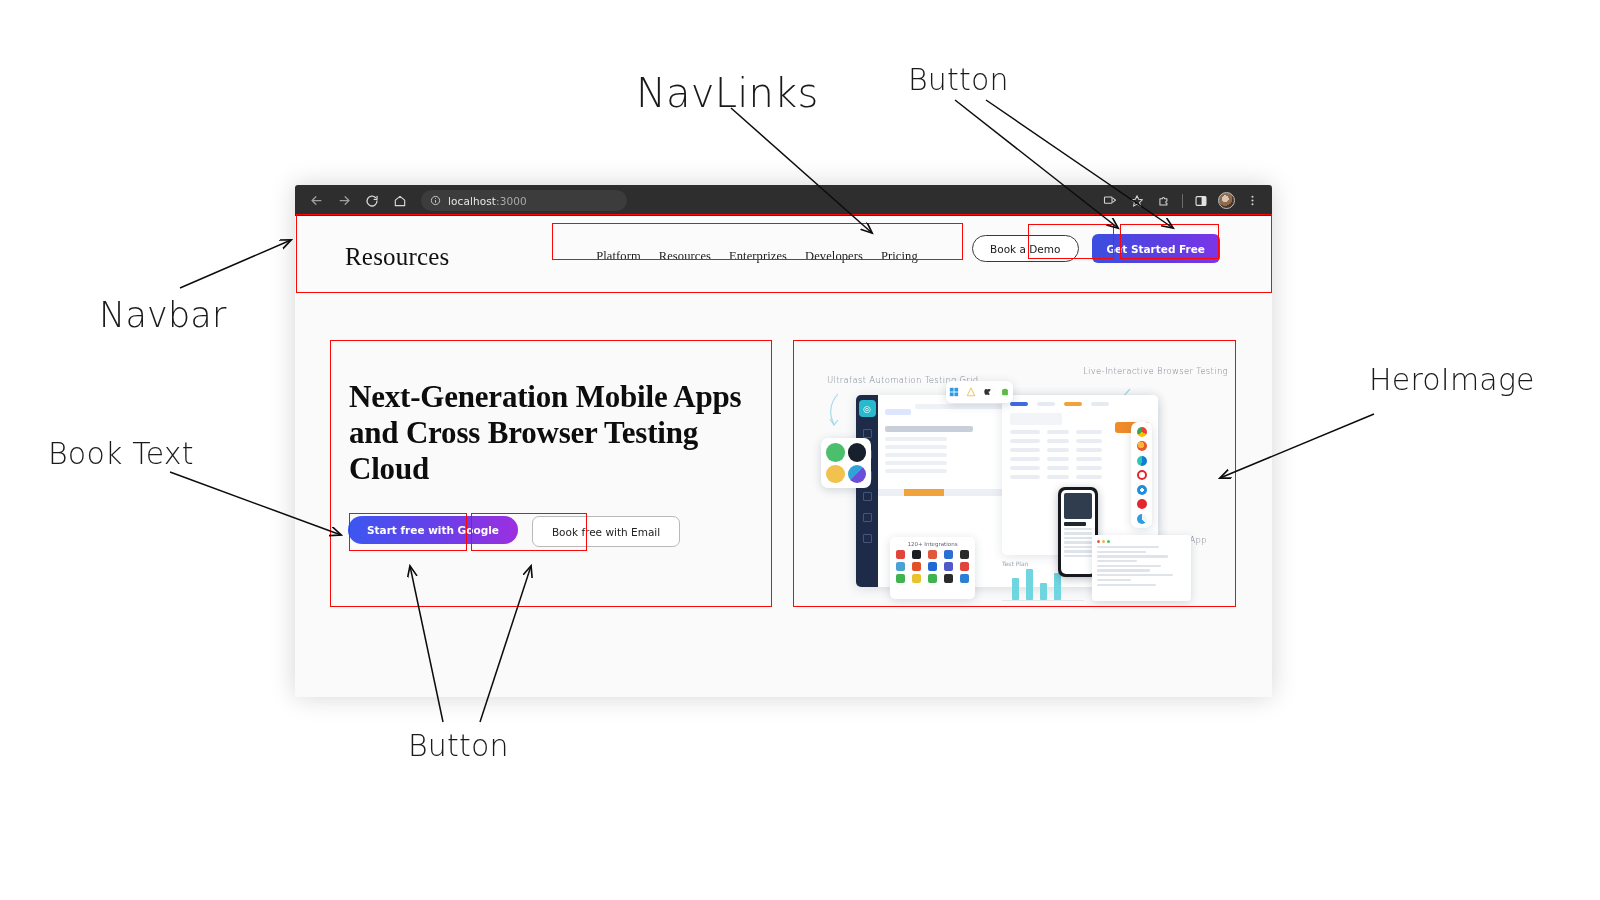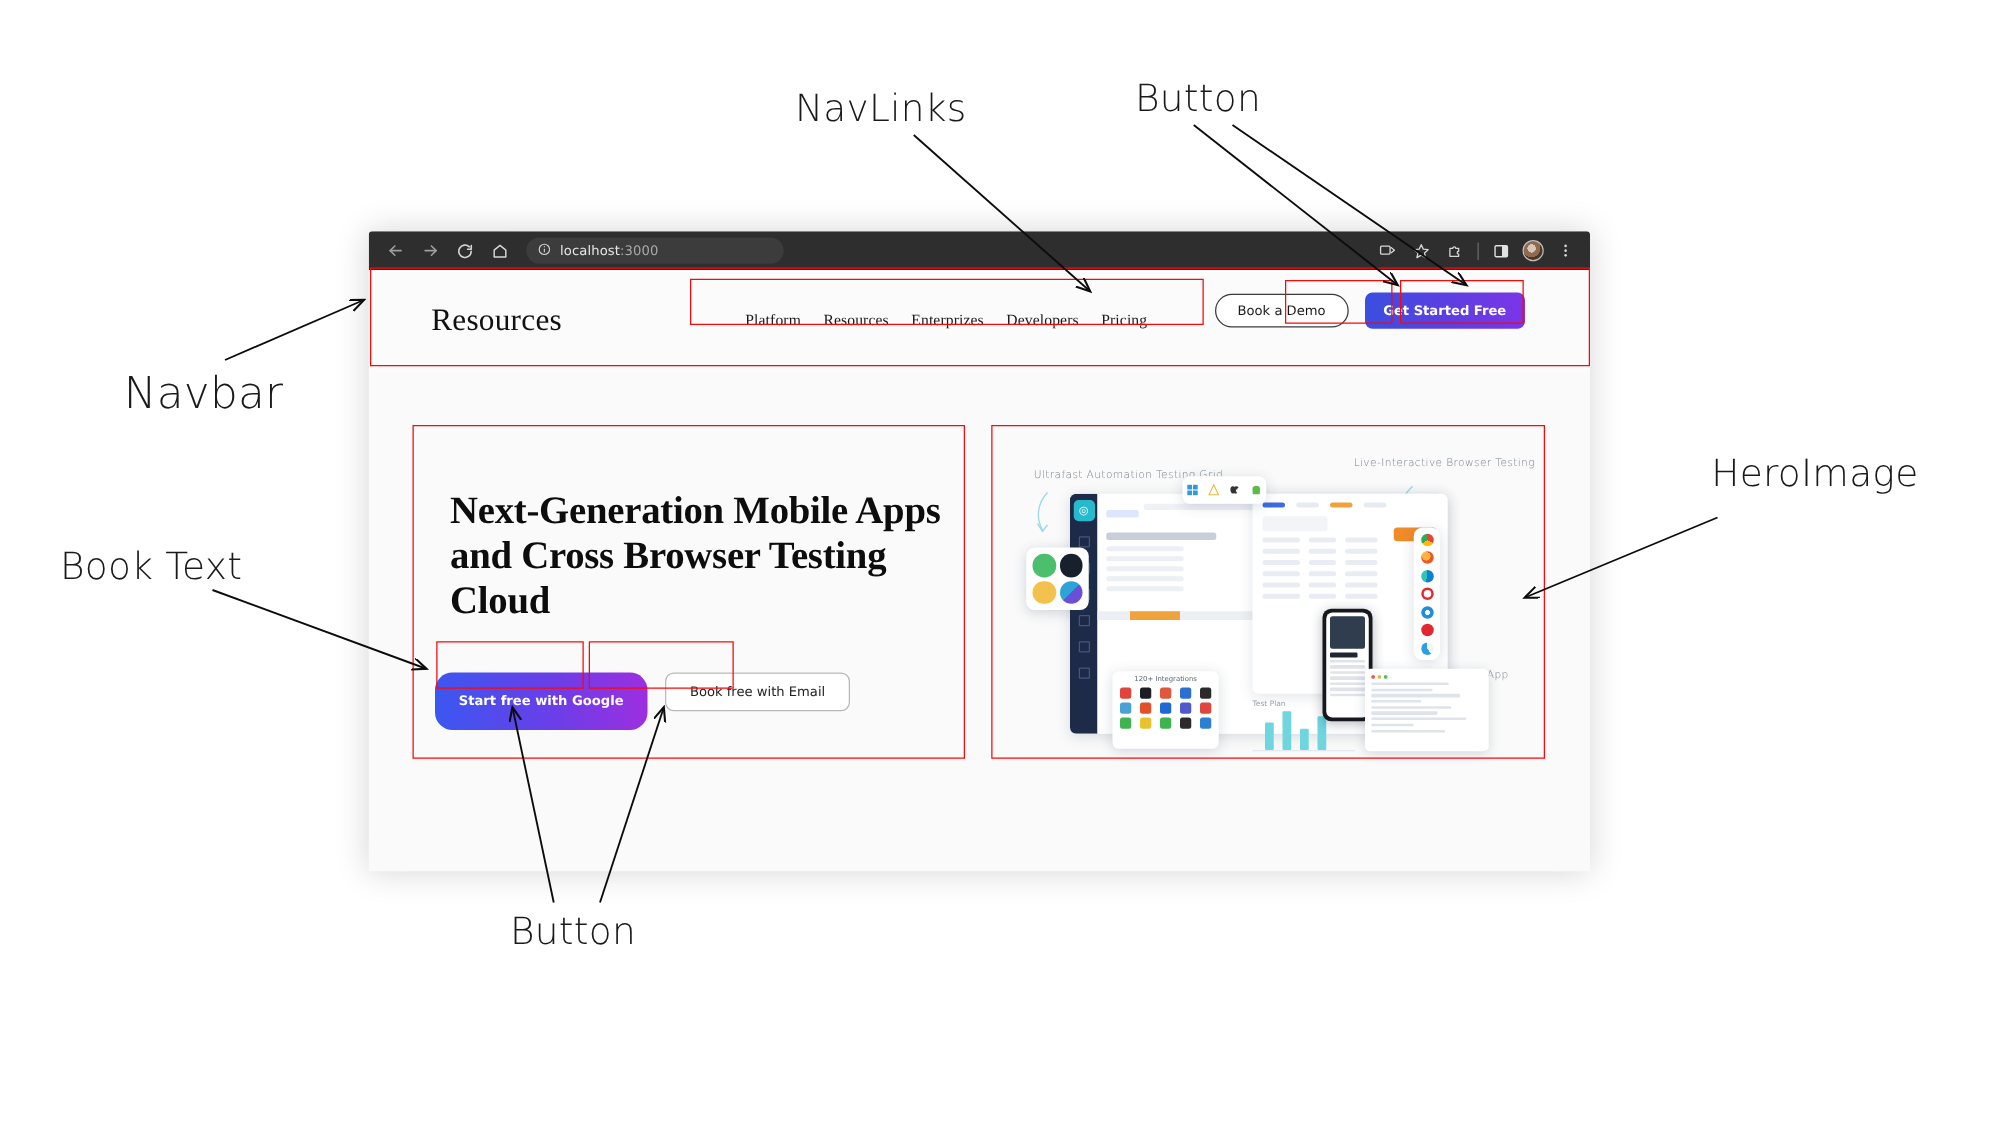--- a/index.html
+++ b/index.html
@@ -13,21 +13,21 @@
 
   
   .annot{
     position:absolute;
     color:#1a1a1a;
     font-family:"DejaVu Sans", sans-serif;
     font-weight:300;
     letter-spacing:.2px;
     white-space:nowrap;
   }
-  #annot-navlinks{left:636px;top:70px;font-size:30px;}
+  #annot-navlinks{left:636px;top:70px;font-size:40px;}
   #annot-button-top{left:908px;top:62px;font-size:30px;}
   #annot-navbar{left:99px;top:295px;font-size:35px;}
   #annot-herotext{left:48px;top:436px;font-size:30px;}
   #annot-heroimage{left:1369px;top:362px;font-size:30px;}
   #annot-button-bottom{left:408px;top:728px;font-size:30px;}
 
   svg#arrows{position:absolute;left:0;top:0;width:1600px;height:900px;pointer-events:none;}
 
   
   #browser-window{
@@ -101,25 +101,25 @@
     font-family:"DejaVu Sans", sans-serif;
   }
 
   #hero{
     display:flex;padding:0 36px;gap:24px;margin-top:47px;
   }
   #hero-left{width:444px;}
   #hero-title{
     font-family:"Liberation Serif", serif;
     font-weight:bold;font-size:31px;line-height:1.155;color:#0d0d0d;
-    margin:12px;padding:33px 0 0 17px;letter-spacing:-.2px;
+    margin:1px;padding:33px 0 0 17px;letter-spacing:-.2px;
   }
   #hero-ctas{display:flex;gap:14px;padding:29px 0 0 17px;}
   #btn-google{
-    border:0;border-radius:14px;height:46px;padding:0 19px;
+    border:0;border-radius:14px;height:28px;padding:0 19px;
     display:flex;align-items:center;
     background:linear-gradient(90deg,#3b57f0 0%,#6a3ee8 55%,#9c2fe0 100%);
     color:#fff;font-size:10.5px;font-weight:bold;
     font-family:"DejaVu Sans", sans-serif;
   }
   #btn-email{
     border:1px solid #b9b9b9;border-radius:7px;height:31px;padding:0 19px;
     display:flex;align-items:center;background:#fff;
     color:#222;font-size:10.5px;font-family:"DejaVu Sans", sans-serif;
   }

